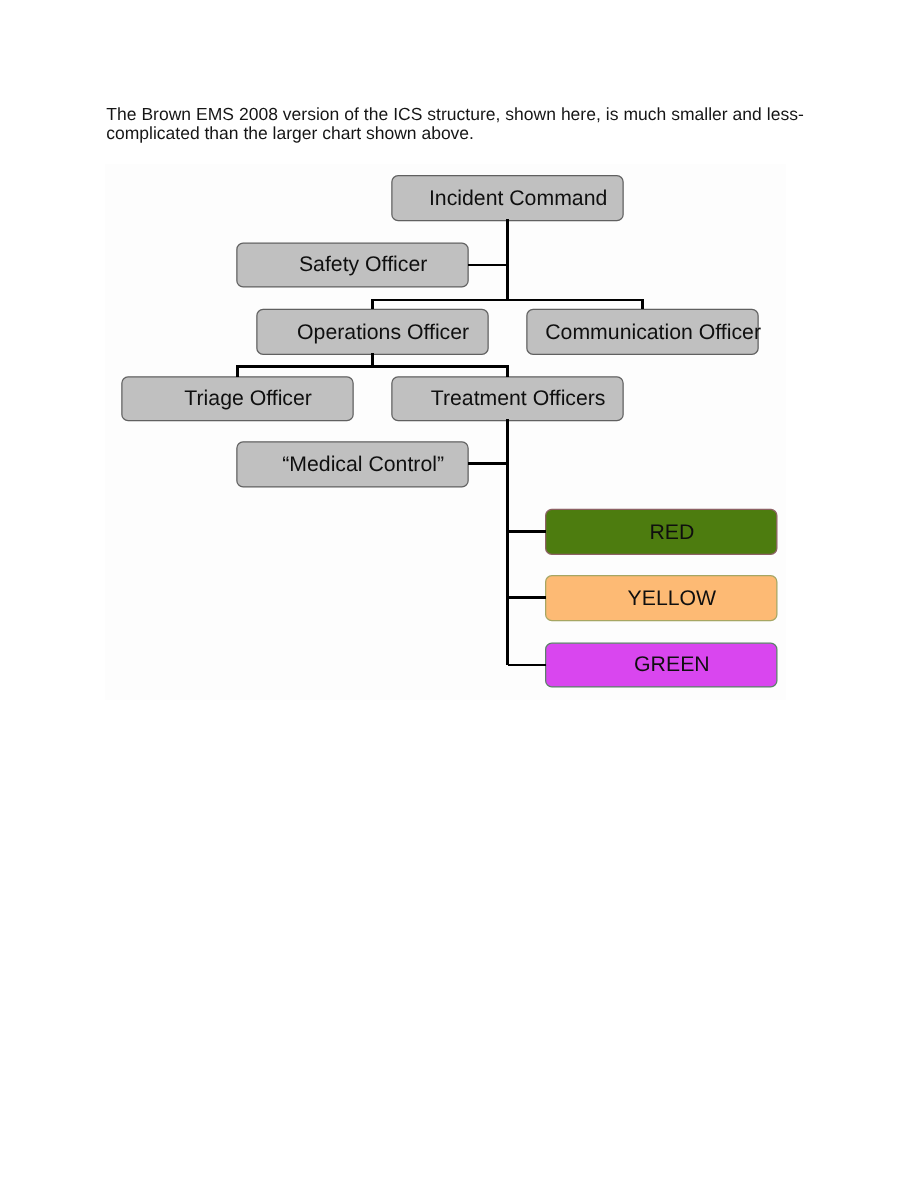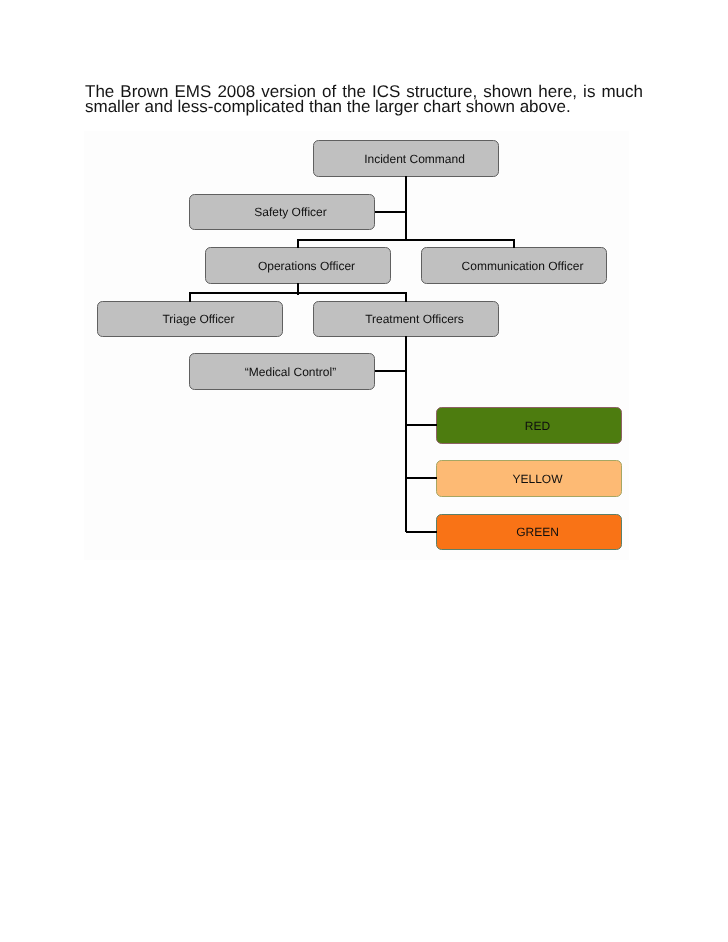--- a/index.html
+++ b/index.html
@@ -21,21 +21,21 @@
     width: 728px;
     height: 942px;
     background: #ffffff;
   }
   #intro {
     position: absolute;
     left: 85px;
     top: 84px;
     width: 558px;
     margin: 0;
-    font-size: 17px;
+    font-size: 14px;
     line-height: 15px;
     text-align: justify;
     color: #151515;
   }
   #chart-area {
     overflow: visible;
     position: absolute;
     left: 84px;
     top: 136px;
     width: 545px;
@@ -52,28 +52,28 @@
   }
   .node {
     position: absolute;
     box-sizing: border-box;
     border: 1.2px solid #606060;
     border-radius: 5.5px;
     display: flex;
     align-items: center;
     justify-content: center;
     padding-left: 17px;
-    font-size: 12px;
+    font-size: 17px;
     color: #0f0f0f;
     white-space: nowrap;
   }
   .gray { background: #c0c0c0; border-color: #606060; }
   .red { background: #4d7c0f; border-color: #8d6164; }
   .yellow { background: #fdba74; border-color: #a6a663; }
-  .green { background: #f97316; border-color: #5b8069; }
+  .green { background: #d946ef; border-color: #5b8069; }
   #connectors {
     position: absolute;
     left: 0;
     top: 0;
     pointer-events: none;
   }
 </style>
 </head>
 <body>
 

